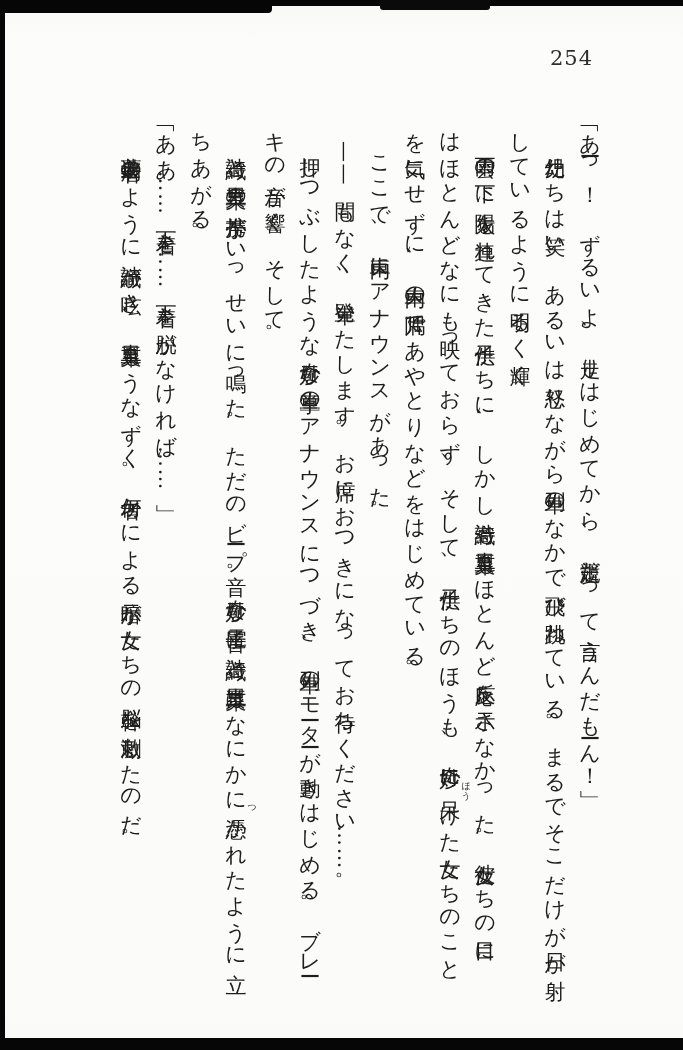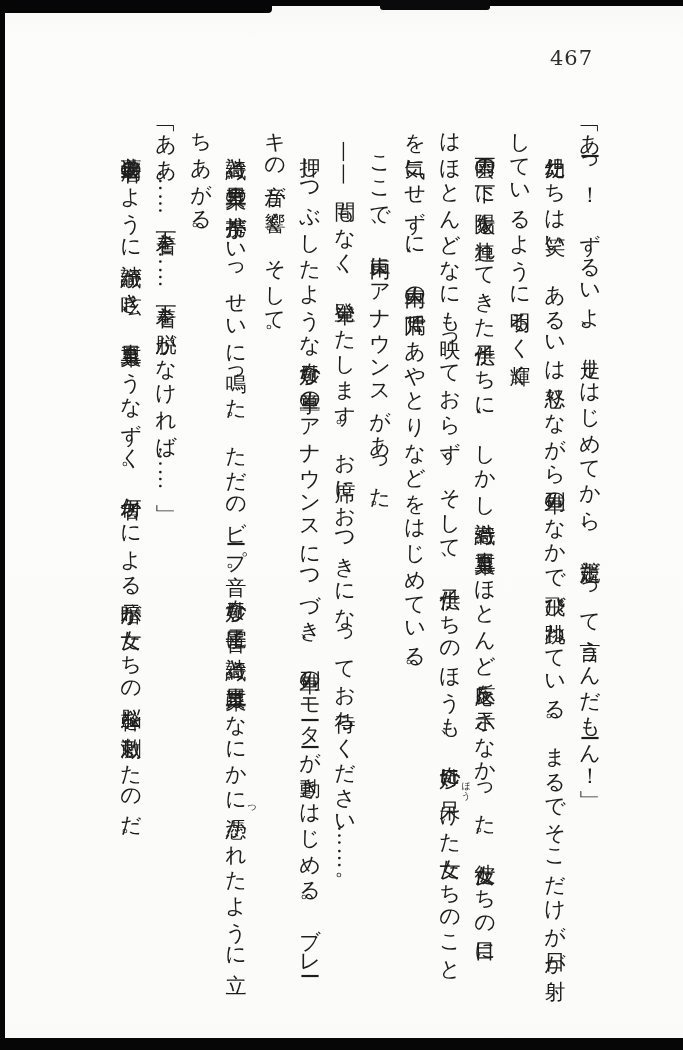--- a/index.html
+++ b/index.html
@@ -84,21 +84,21 @@
 </head>
 <body>
 
 <div class="page">
   <div class="edge-top"></div>
   <div class="edge-top-thick"></div>
   <div class="edge-top-bump"></div>
   <div class="edge-left"></div>
   <div class="edge-bottom"></div>
 
-  <div class="page-number">467</div>
+  <div class="page-number">254</div>
 
   <div class="text-block">
       <p class="">「あーっ！　ずるいよ、走りはじめてから、競走だって言うんだもーん！」</p>
       <p class="indent">幼児たちは笑い、あるいは怒りながら列車のなかで飛び跳ねている。まるでそこだけが日が射しているように明るく輝く。</p>
       <p class="indent">雨雲の下に太陽を連れてきた子供たちに、しかし詩織も真里菜もほとんど反応を示さなかった。彼女たちの目にはほとんどなにも映っておらず、そして、子供たちのほうも、奇妙に<ruby>呆<rt>ほう</rt></ruby>けた女たちのことを気にせずに、車内の片隅であやとりなどをはじめている。</p>
       <p class="indent">ここで、車内にアナウンスがあった。</p>
       <p class="indent">——間もなく、発車いたします。お席におつきになってお待ちください……。</p>
       <p class="indent">押しつぶしたような奇妙な車掌のアナウンスにつづき、列車のモーターが動きはじめる。ブレーキの音が響く。そして。</p>
       <p class="indent">詩織と真里菜の携帯がいっせいに鳴った。ただのビープ音。奇妙な電子音に詩織と真里菜はなにかに<ruby>憑<rt>つ</rt></ruby>かれたように立ちあがる。</p>
       <p class="">「ああ……下着を……下着を脱がなければ……」</p>

